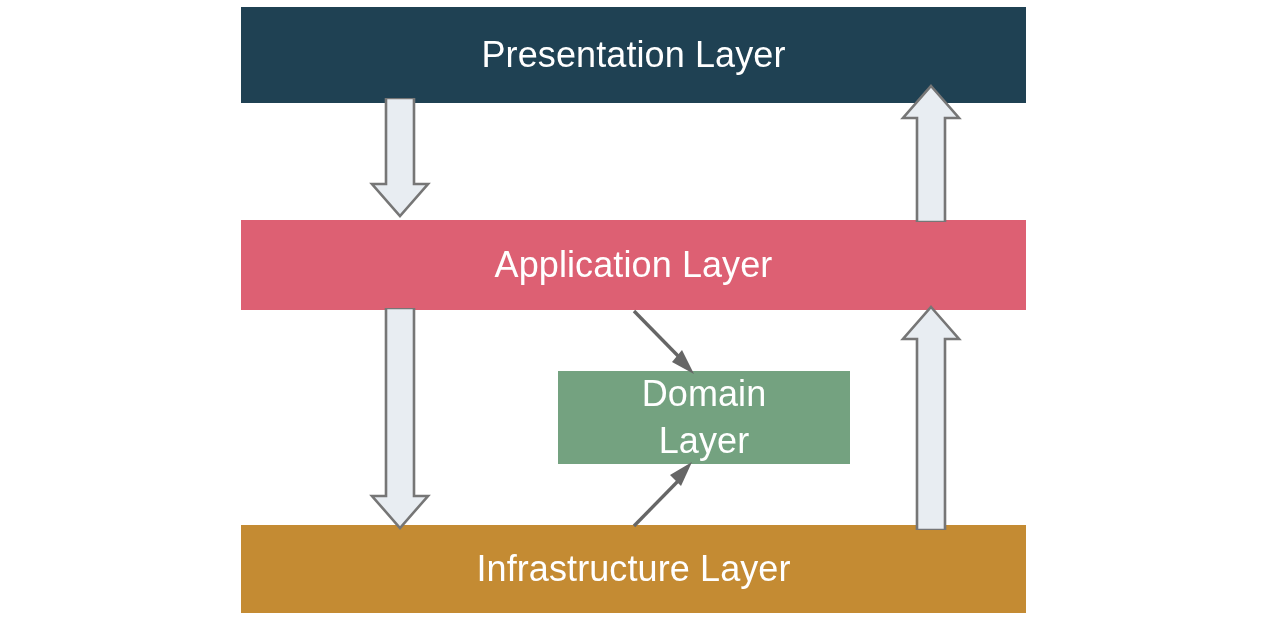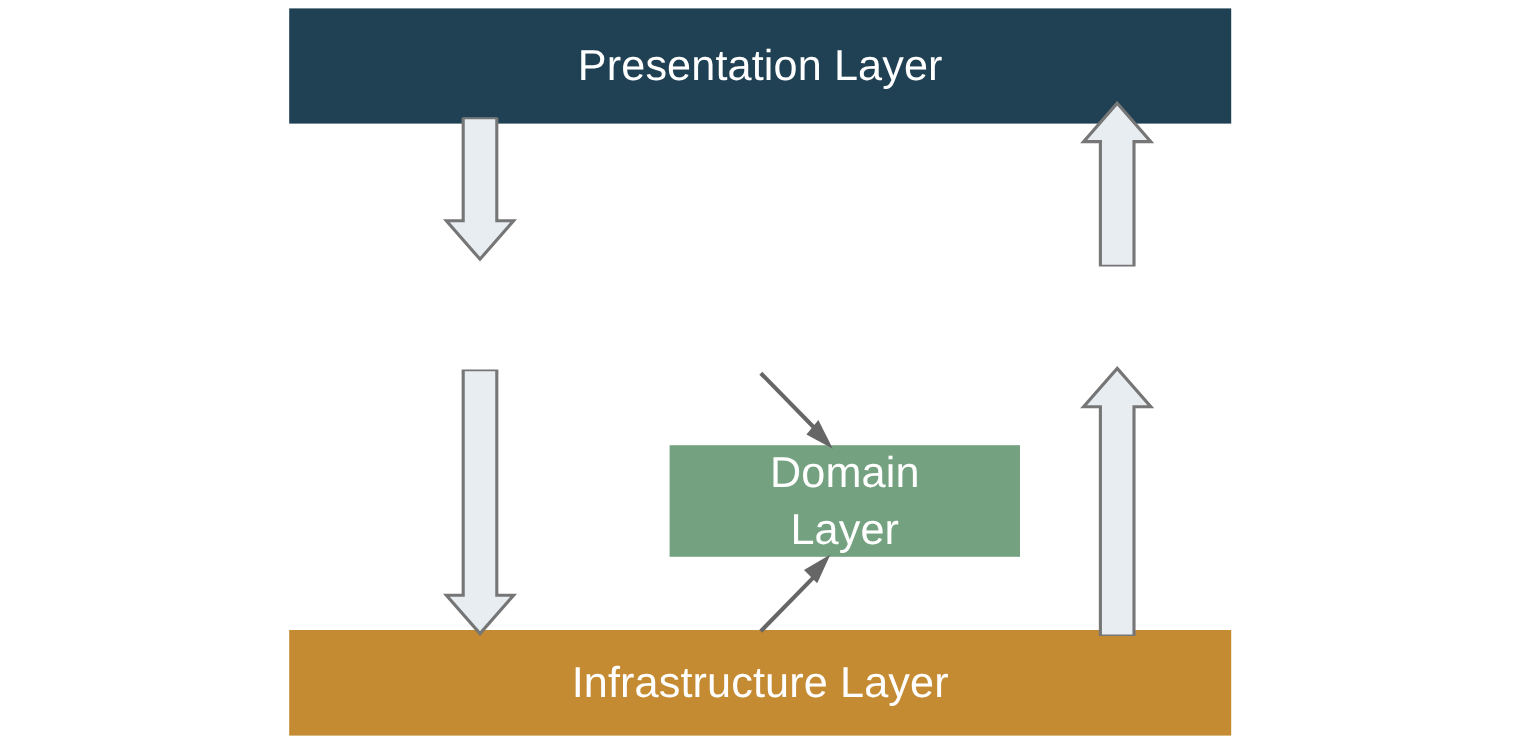--- a/index.html
+++ b/index.html
@@ -76,20 +76,23 @@
 </style>
 </head>
 <body>
 
 <div id="diagram-canvas" style="background: rgb(255, 255, 255);">
 
   <div class="layer-box" id="presentation-layer" style="background: rgb(31, 65, 83);">
     <span class="layer-label" style="color: rgb(255, 255, 255);">Presentation Layer</span>
   </div>
 
+  <div class="layer-box" id="application-layer" style="background: rgb(221, 96, 115);">
+    <span class="layer-label" style="color: rgb(255, 255, 255);">Application Layer</span>
+  </div>
 
   <div class="layer-box" id="domain-layer" style="background: rgb(116, 162, 128); margin-left: 16px;">
     <span class="layer-label" style="color: rgb(255, 255, 255);">Domain
 Layer</span>
   </div>
 
   <div class="layer-box" id="infrastructure-layer" style="background: rgb(196, 139, 51);">
     <span class="layer-label" style="color: rgb(255, 255, 255);">Infrastructure Layer</span>
   </div>
 

